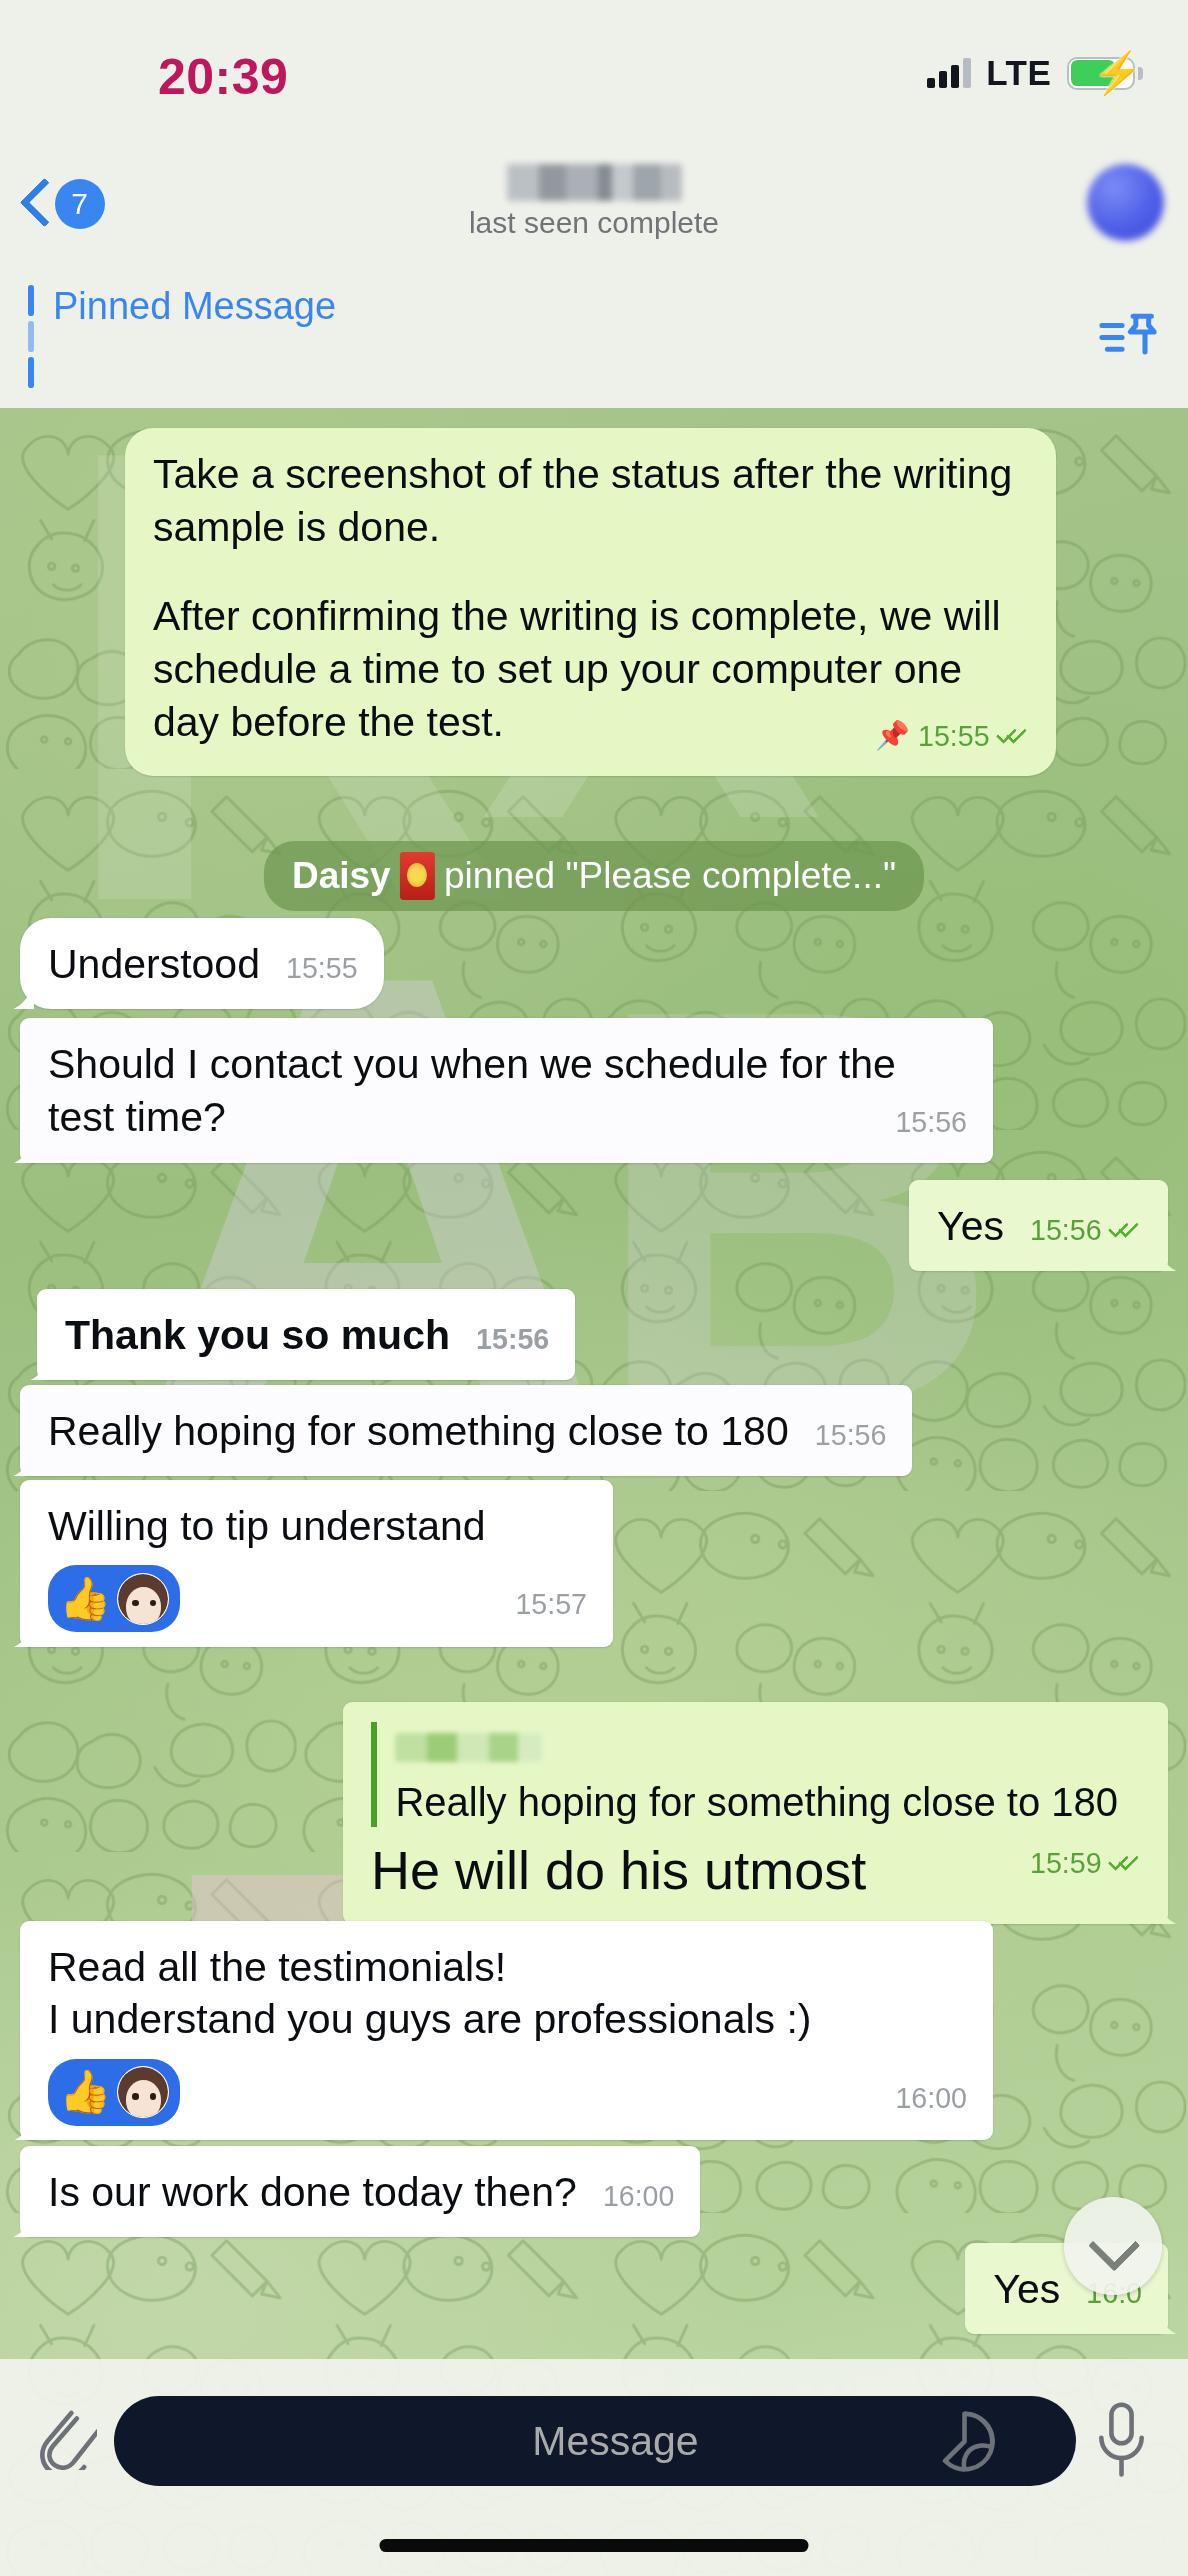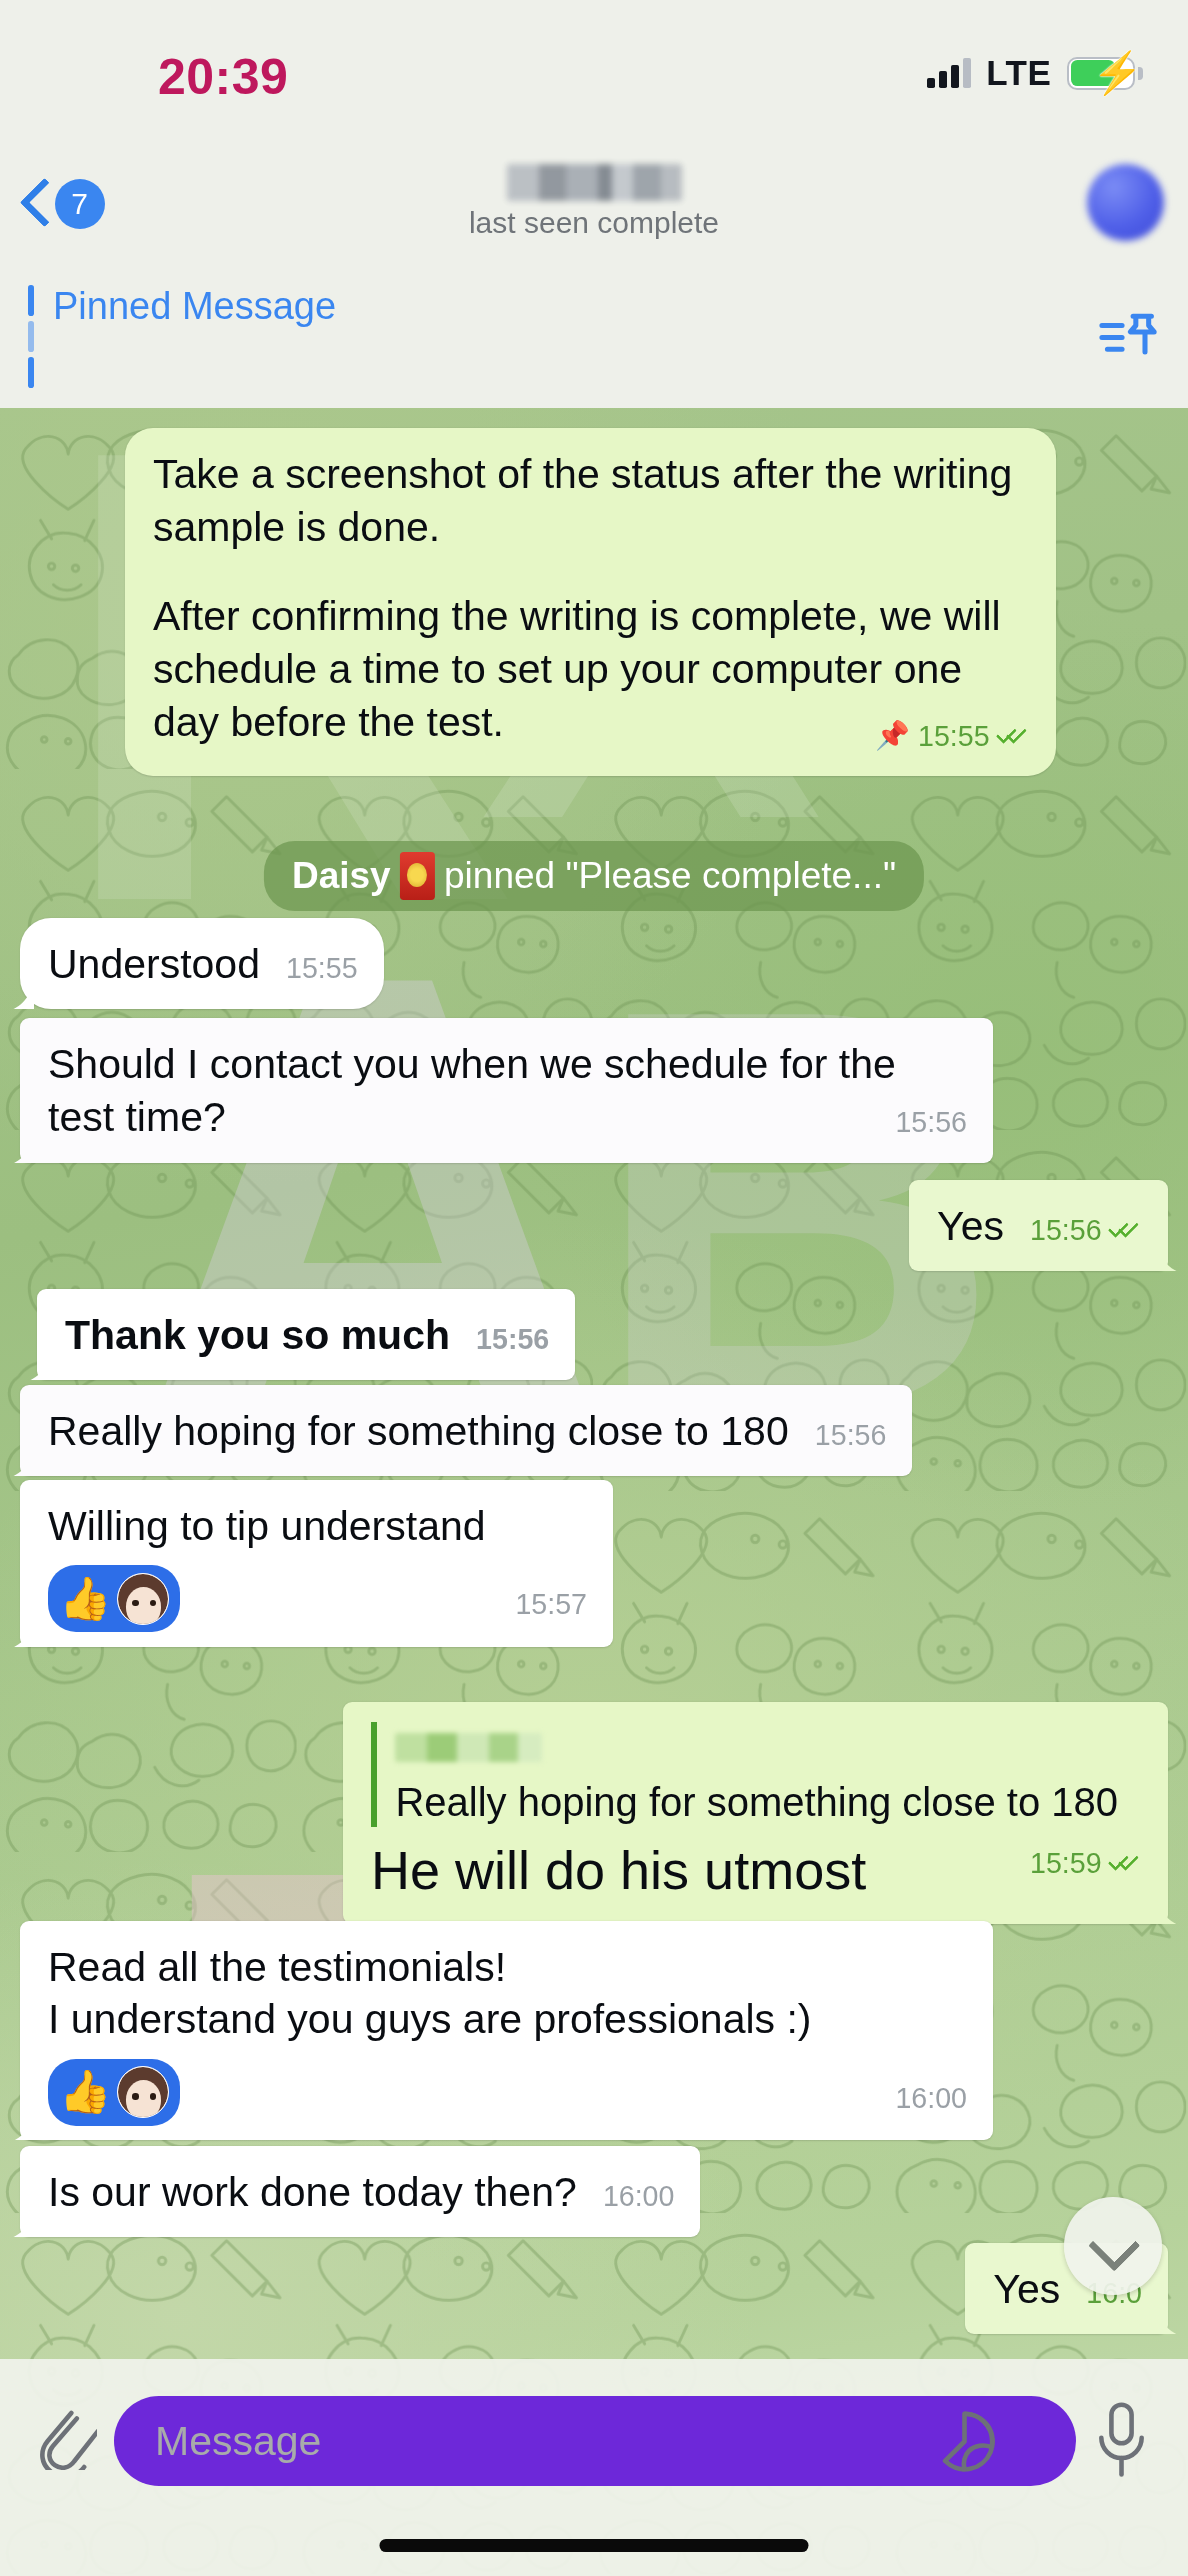--- a/index.html
+++ b/index.html
@@ -260,22 +260,23 @@
 
   
   #inputbar{
     position:absolute; left:0; bottom:0; width:1188px; height:217px;
     background:rgba(238,241,233,.96);
     z-index:30;
   }
   #clip{ position:absolute; left:31px; top:39px; width:66px; height:72px; }
   #field{
     position:absolute; left:114px; top:37px; width:962px; height:90px;
-    background:#6d28d9; border-radius:45px; display:flex; align-items:center;
+    background:#0f172a; border-radius:45px; display:flex; align-items:center;
     padding-left:41px;
+    justify-content:center;
   }
   #field .ph{ font-size:41px; color:#a8abaa; }
   #sticker{ position:absolute; right:193px; top:52px; width:61px; height:61px; }
   #mic{ position:absolute; right:39px; top:42px; width:55px; height:79px; }
   #homebar{
     position:absolute; left:50%; transform:translateX(-50%); bottom:24px;
     width:429px; height:13px; background:#0a0a0a; border-radius:6.4px;
   }
 </style>
 </head>

